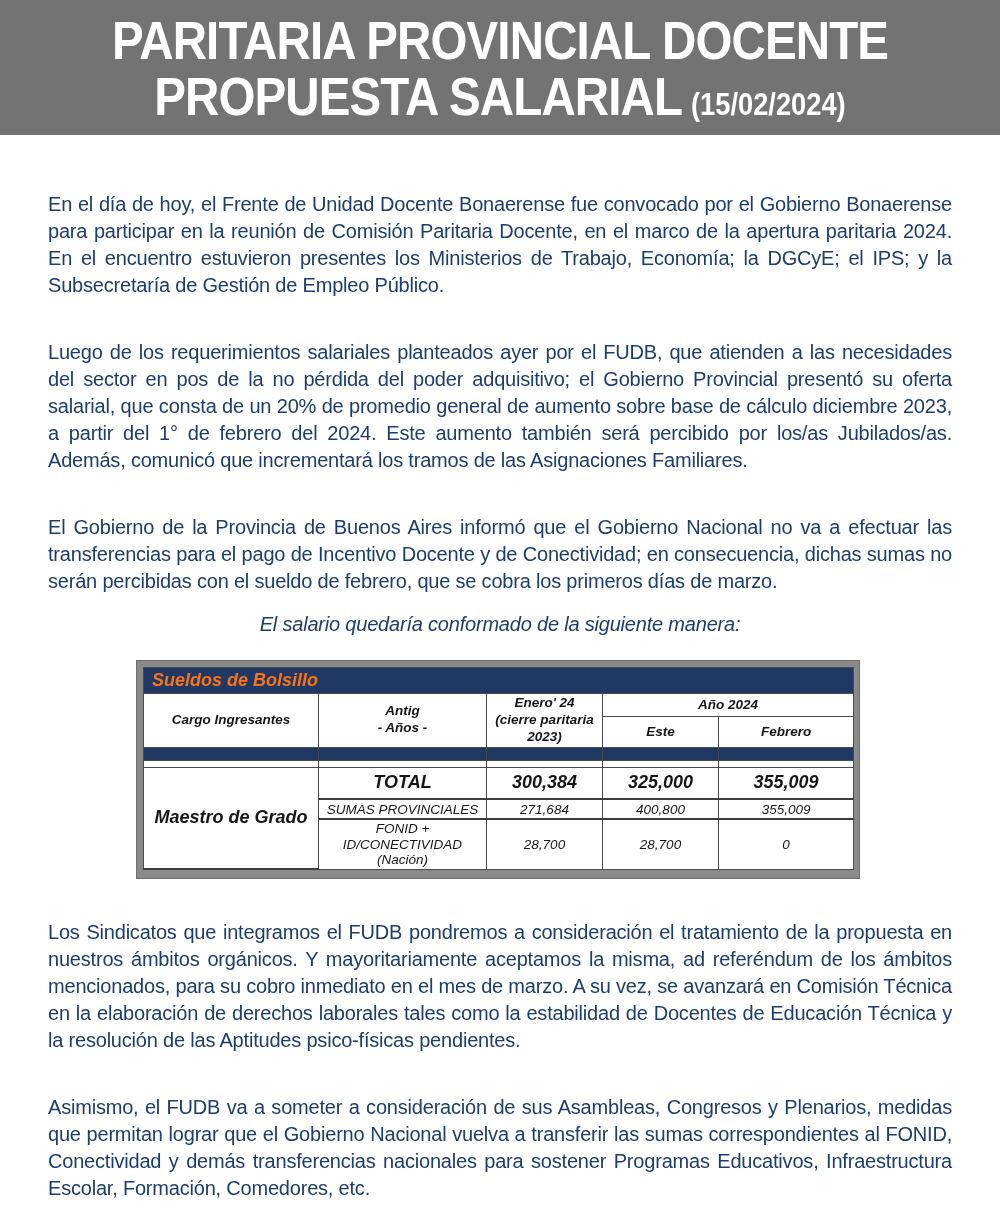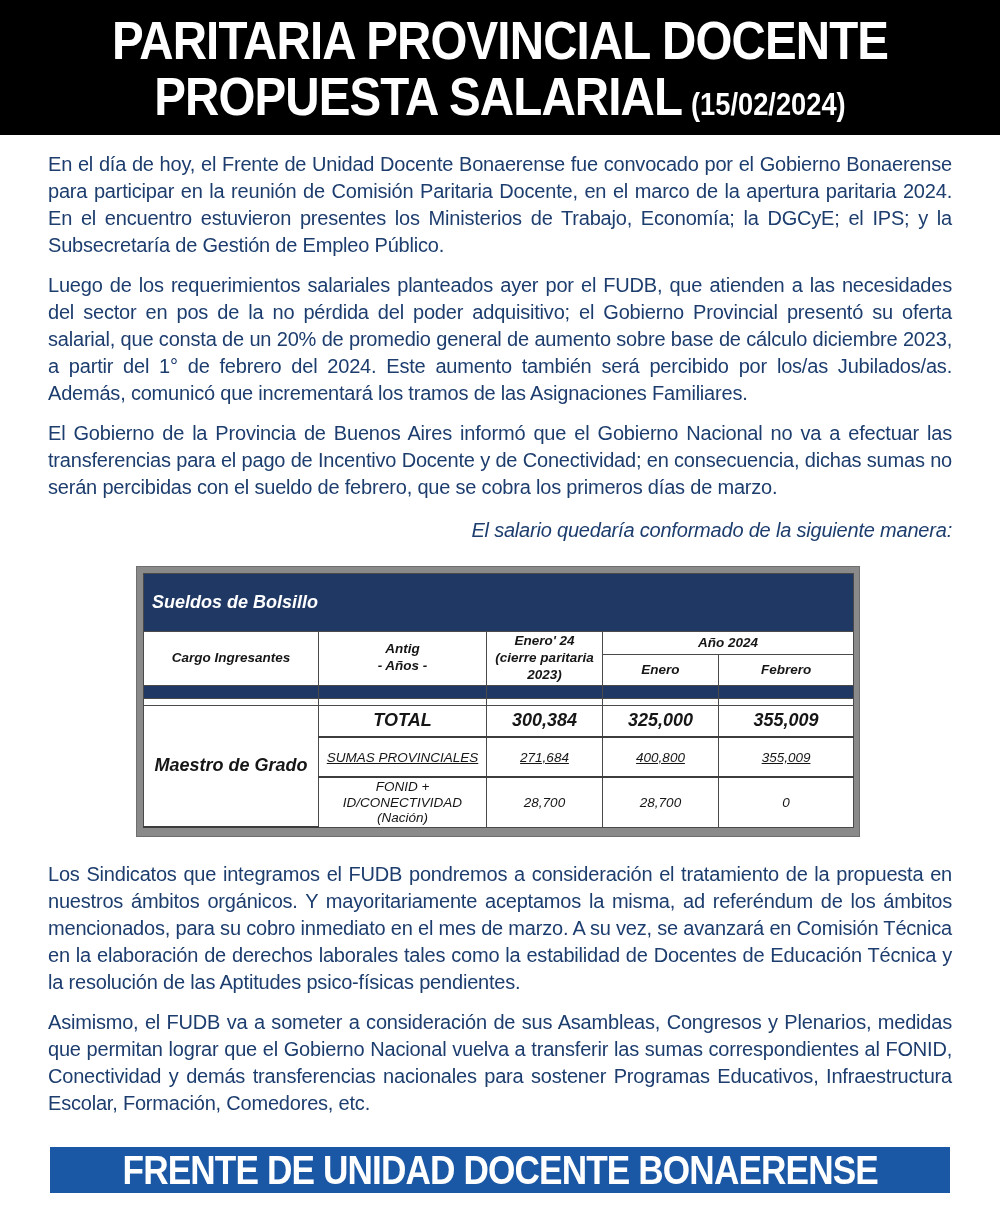--- a/index.html
+++ b/index.html
@@ -9,21 +9,21 @@
     min-height: 1209px;
     font-family: "Liberation Sans", sans-serif;
     color: #1c3d6e;
     overflow: hidden;
   }
 
   
   .banner {
     width: 1000px;
     height: 135px;
-    background: #000000;
+    background: #737373;
     color: #ffffff;
     text-align: center;
     padding-top: 12px;
   }
   .banner .line {
     display: block;
     font-weight: bold;
     font-size: 54px;
     line-height: 56px;
     letter-spacing: -1px;
@@ -46,25 +46,26 @@
     padding: 16px 48px 0 48px;
   }
   .content p {
     font-size: 20px;
     line-height: 27px;
     text-align: justify;
     letter-spacing: -0.2px;
     margin-bottom: 13px;
     color: #1c3d6e;
     hyphens: auto;
+    margin-top: 40px;
     -webkit-hyphens: auto;
   }
   .content p.intro {
     font-style: italic;
-    text-align: right;
+    text-align: center;
     margin-top: 16px;
     margin-bottom: 0;
   }
 
   
   .table-frame {
     margin: 22px 0 24px 88px;
     width: 724px;
     background: #8a8a8a;
     border: 1px solid #6f6f6f;
@@ -80,26 +81,26 @@
     color: #161616;
   }
   table.salary td, table.salary th {
     border: 1.5px solid #4a4a4a;
     text-align: center;
     vertical-align: middle;
     padding: 1px 3px;
   }
   .tbl-title {
     background: #203864;
-    color: #ffffff;
+    color: #f97316;
     font-weight: bold;
     font-style: italic;
     font-size: 18px;
     text-align: left !important;
-    padding: 18px 8px !important;
+    padding: 2px 8px !important;
   }
   table.salary th {
     font-size: 13.5px;
     font-weight: bold;
     line-height: 1.25;
   }
   .navy-band td {
     background: #203864;
     height: 13px;
     padding: 0 !important;
@@ -110,21 +111,21 @@
     border-top: none;
     height: 7px;
     padding: 0 !important;
   }
   td.rowlabel {
     font-weight: bold;
     font-size: 14px;
     font-style: italic;
   }
   tr.total-row td { font-weight: bold; font-size: 18px; height: 32px; border-bottom: 2.5px solid #3c3c3c; }
-  tr.mid-row td   { font-size: 13.5px; height: 40px; border-bottom: 2.5px solid #3c3c3c; text-decoration: underline; }
+  tr.mid-row td   { font-size: 13.5px; height: 20px; border-bottom: 2.5px solid #3c3c3c; }
   tr.last-row td  { font-size: 13.5px; height: 32px; margin-top: 12px; }
   td.small-label { font-size: 12px; line-height: 1.15; }
 
   
   .footer { margin-top: 30px; }
   .footer-bar {
     margin: 0 50px;
     height: 46px;
     background: #1a57a5;
     color: #ffffff;
@@ -177,21 +178,21 @@
             <span>- Años -</span>
           </th>
           <th rowspan="2">
             <span>Enero' 24</span><br>
             <span>(cierre paritaria</span><br>
             <span>2023)</span>
           </th>
           <th colspan="2" style="height:23px">Año 2024</th>
         </tr>
         <tr>
-          <th style="height:30px">Enero</th>
+          <th style="height:30px">Este</th>
           <th>Febrero</th>
         </tr>
         <tr class="navy-band">
           <td></td>
             <td></td>
             <td></td>
             <td></td>
             <td></td>
         </tr>
         <tr class="spacer-row">

